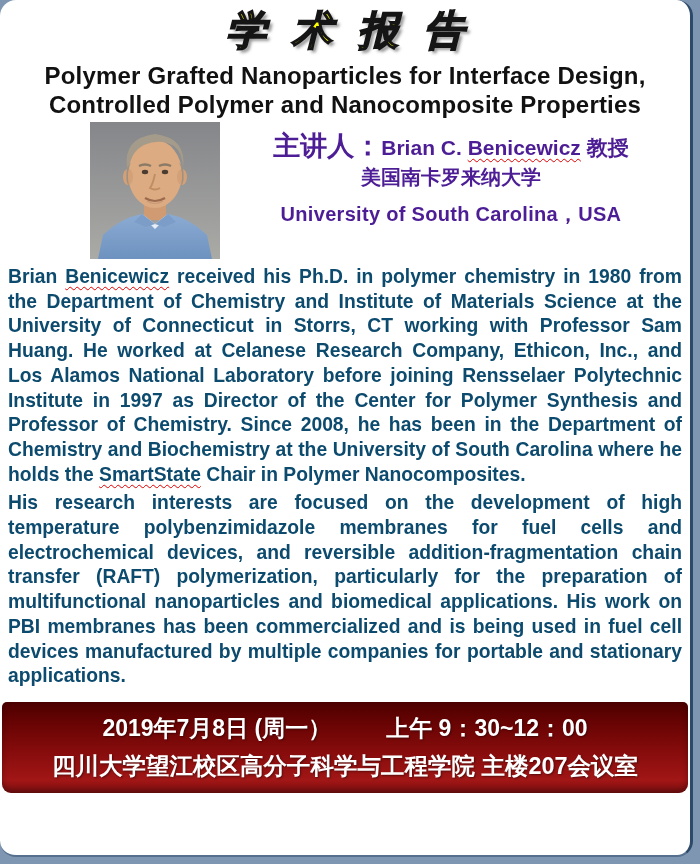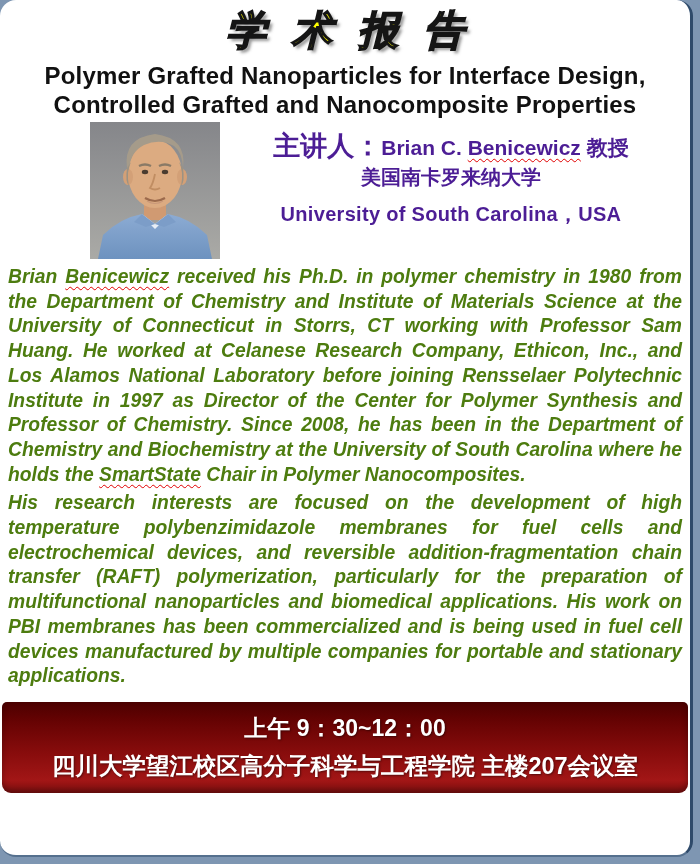--- a/index.html
+++ b/index.html
@@ -39,23 +39,22 @@
   .speaker-row{display:flex;align-items:flex-start;margin-top:3px;height:139px;}
   .photo{margin-left:90px;width:130px;height:137px;flex:none;display:block;}
   .speaker-info{flex:1;text-align:center;padding-top:6px;padding-right:8px;color:#4c1d95;}
   .sp-line1{font-size:21px;font-weight:bold;}
   .sp-label{font-size:27px;font-weight:bold;}
   .sp-line2{font-size:20px;font-weight:bold;margin-top:0;}
   .sp-line3{font-size:20px;font-weight:bold;margin-top:10px;letter-spacing:0.3px;}
   
   .bio{
     margin:4px 8px 0 8px;
-    font-size:19.3px;line-height:24.7px;font-weight:bold;color:#4d7c0f;
+    font-size:19.3px;line-height:24.7px;font-weight:bold;color:#0c4a6e;
     text-align:justify;
-    font-style:italic;
   }
   .bio.second{}
   .misspell{
     text-decoration:underline;
     text-decoration-style:wavy;
     text-decoration-color:#e00000;
     text-decoration-thickness:1px;
     text-underline-offset:3px;
   }
   
@@ -74,21 +73,21 @@
 </style>
 </head>
 <body>
 
 <div class="page">
 
   <div class="calli">学术报告</div>
 
   <div class="talk-title">
     <div>Polymer Grafted Nanoparticles for Interface Design,</div>
-    <div>Controlled Grafted and Nanocomposite Properties</div>
+    <div>Controlled Polymer and Nanocomposite Properties</div>
   </div>
 
   <div class="speaker-row">
     <svg class="photo" viewBox="0 0 130 137" xmlns="http://www.w3.org/2000/svg">
       <defs>
         <linearGradient id="bgGrad" x1="0" y1="0" x2="0" y2="1">
           <stop offset="0" stop-color="#85868a"></stop>
           <stop offset="1" stop-color="#aaaaa6"></stop>
         </linearGradient>
         <linearGradient id="shirtGrad" x1="0" y1="0" x2="0" y2="1">
@@ -131,18 +130,19 @@
       <div class="sp-line3">University of South Carolina，USA</div>
     </div>
   </div>
 
   <p class="bio"><span>Brian </span><span class="misspell">Benicewicz</span><span> received his Ph.D. in polymer chemistry in 1980 from the Department of Chemistry and Institute of Materials Science at the University of Connecticut in Storrs, CT working with Professor Sam Huang.  He worked at Celanese Research Company, Ethicon, Inc., and Los Alamos National Laboratory before joining Rensselaer Polytechnic Institute in 1997 as Director of the Center for Polymer Synthesis and Professor of Chemistry.  Since 2008, he has been in the Department of Chemistry and Biochemistry at the University of South Carolina where he holds the </span><span class="misspell">SmartState</span><span> Chair in Polymer Nanocomposites.</span></p>
 
   <p class="bio second">His research interests are focused on the development of high temperature polybenzimidazole membranes for fuel cells and electrochemical devices, and reversible addition-fragmentation chain transfer (RAFT) polymerization, particularly for the preparation of multifunctional nanoparticles and biomedical applications.  His work on PBI membranes has been commercialized and is being used in fuel cell devices manufactured by multiple companies for portable and stationary applications.</p>
 
   <div class="footer-banner">
     <div class="fb-line1">
+      <span>2019年7月8日 (周一）</span>
       <span>上午 9：30~12：00</span>
     </div>
     <div class="fb-line2">四川大学望江校区高分子科学与工程学院 主楼207会议室</div>
   </div>
 
 </div>
 
 </body></html>

